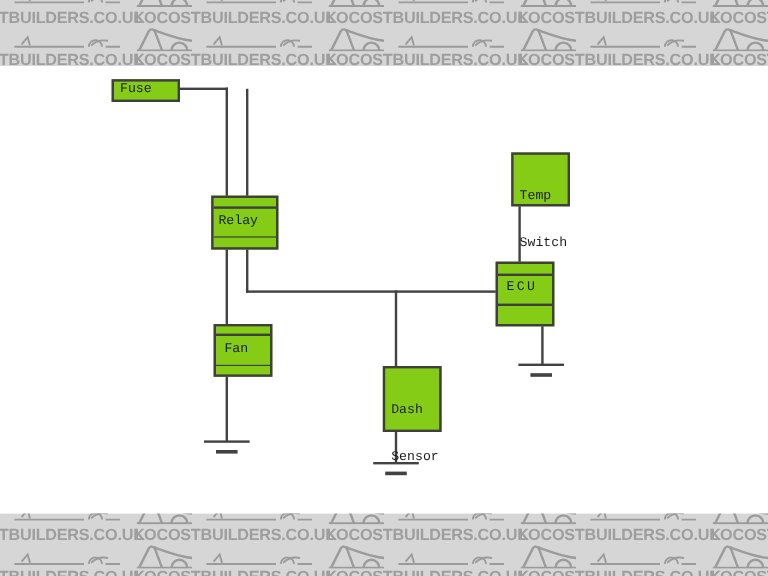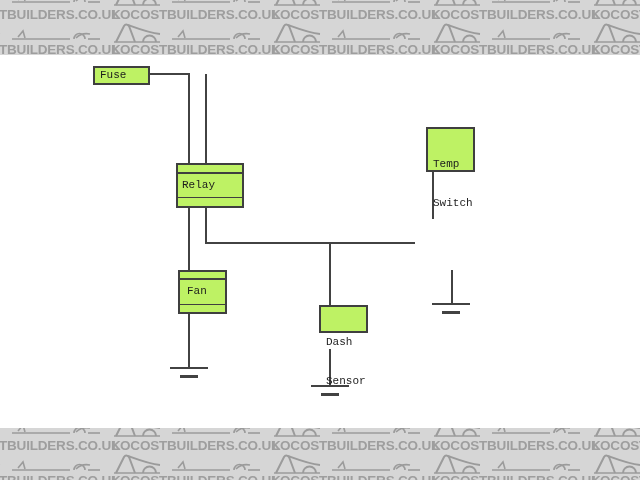--- a/index.html
+++ b/index.html
@@ -21,21 +21,21 @@
   .car-tile svg{position:absolute;}
   .car-front{left:0px;top:0px;}
   .car-side{left:58px;top:8px;}
   .banner-top .car-row.first{margin-top:-16px;}
   .banner-bottom .car-row.first{margin-top:-13px;}
   .banner-top .text-row.t1{margin-top:2px;}
   .banner-bottom .text-row.t1{margin-top:2px;}
 
   
   .box{
-    position:absolute;border:2px solid var(--box-border,#3f3f3f);background:#bef264;
+    position:absolute;border:2px solid var(--box-border,#3f3f3f);background:#84cc16;
     box-sizing:border-box;font-family:"Liberation Mono",monospace;
     font-size:11px;color:#1c1c1c;
   }
   .strip{position:absolute;left:0;right:0;height:1.5px;background:var(--box-border,#3f3f3f);}
   .lbl{position:absolute;white-space:pre;line-height:13px;}
   .wire{position:absolute;background:var(--wire,#424242);}
 </style>
 </head>
 <body>
 
@@ -198,46 +198,51 @@
   <div class="wire" style="left:180px;top:375px;width:18px;height:3px;"></div>
   <div class="wire" style="left:311px;top:385px;width:38px;height:2px;"></div>
   <div class="wire" style="left:321px;top:393px;width:18px;height:3px;"></div>
   <div class="wire" style="left:432px;top:303px;width:38px;height:2px;"></div>
   <div class="wire" style="left:442px;top:311px;width:18px;height:3px;"></div>
 
   <div class="box" style="left:93px;top:66px;width:57px;height:19px;">
     <div class="lbl" style="left:5px;top:1px;">Fuse</div>
   </div>
 
-  <div class="box" style="left:176px;top:163px;width:68px;height:45px;padding-left:40px;">
+  <div class="box" style="left:176px;top:163px;width:56px;height:45px;padding-left:40px;">
     <div class="strip" style="top:7px;"></div>
     <div class="strip" style="bottom:8px;"></div>
     <div class="lbl" style="left:4px;top:14px;">Relay</div>
   </div>
 
   <div class="box" style="left:178px;top:270px;width:49px;height:44px;">
     <div class="strip" style="top:6px;"></div>
     <div class="strip" style="bottom:7px;"></div>
     <div class="lbl" style="left:7px;top:13px;">Fan</div>
   </div>
 
-  <div class="box" style="left:319px;top:305px;width:49px;height:28px;">
+  <div class="box" style="left:319px;top:305px;width:49px;height:55px;">
     <div class="lbl" style="left:5px;top:3px;">
       <div>Dash</div>
       <div>Sensor</div>
     </div>
   </div>
 
   <div class="box" style="left:413px;top:127px;width:49px;height:45px;margin-left:13px;">
     <div class="lbl" style="left:5px;top:3px;">
       <div>Temp</div>
       <div>Switch</div>
     </div>
   </div>
 
+  <div class="box" style="left:413px;top:218px;width:49px;height:54px;">
+    <div class="strip" style="top:8px;"></div>
+    <div class="strip" style="top:33px;"></div>
+    <div class="lbl" style="left:7px;top:14px;letter-spacing:2px;">ECU</div>
+  </div>
 
   <div class="banner banner-bottom">
     <div class="row car-row first"><div class="car-tile"><svg class="car-front" width="50" height="22" viewBox="0 0 50 22">
             <g fill="none" stroke="#9b9b9b" stroke-width="2">
               <path d="M4 21 L12 5 Q14 2 17 5 L23 21"></path>
               <path d="M16 4 C27 8 37 12 48 13"></path>
               <path d="M31 21 a6 6 0 0 1 13 0"></path>
               <path d="M2 21 L48 21" stroke-width="1.6"></path>
             </g>
           </svg><svg class="car-side" width="92" height="13" viewBox="0 0 92 13">

